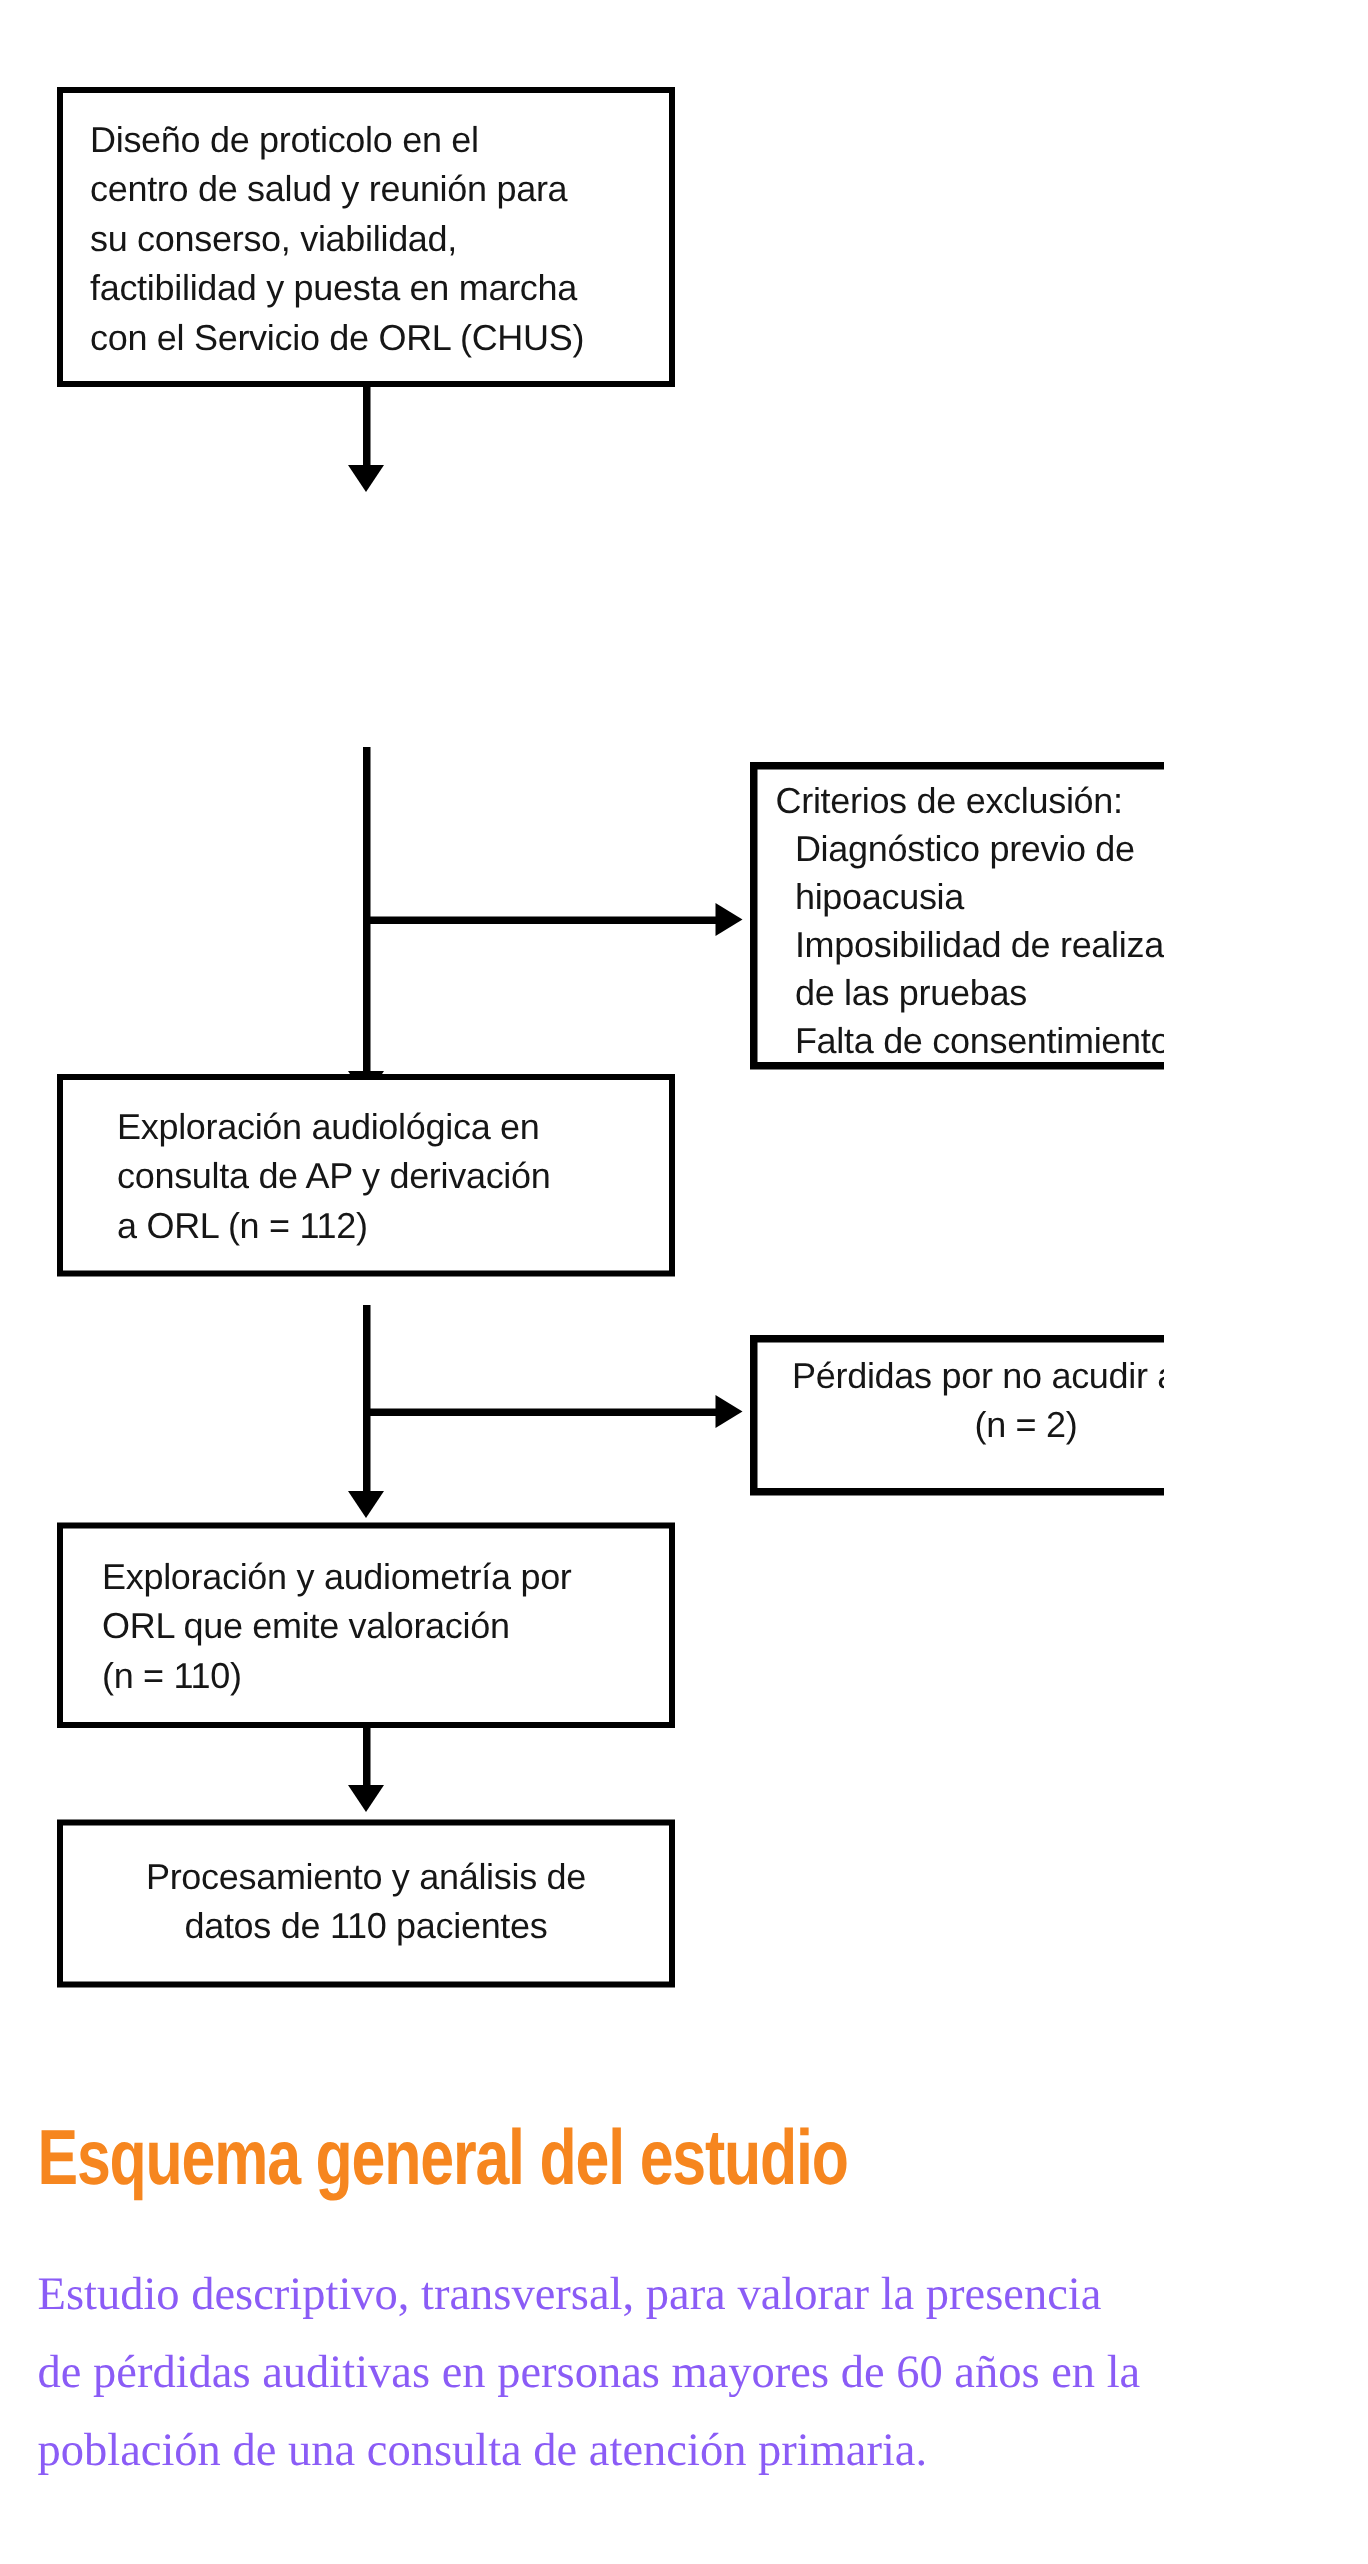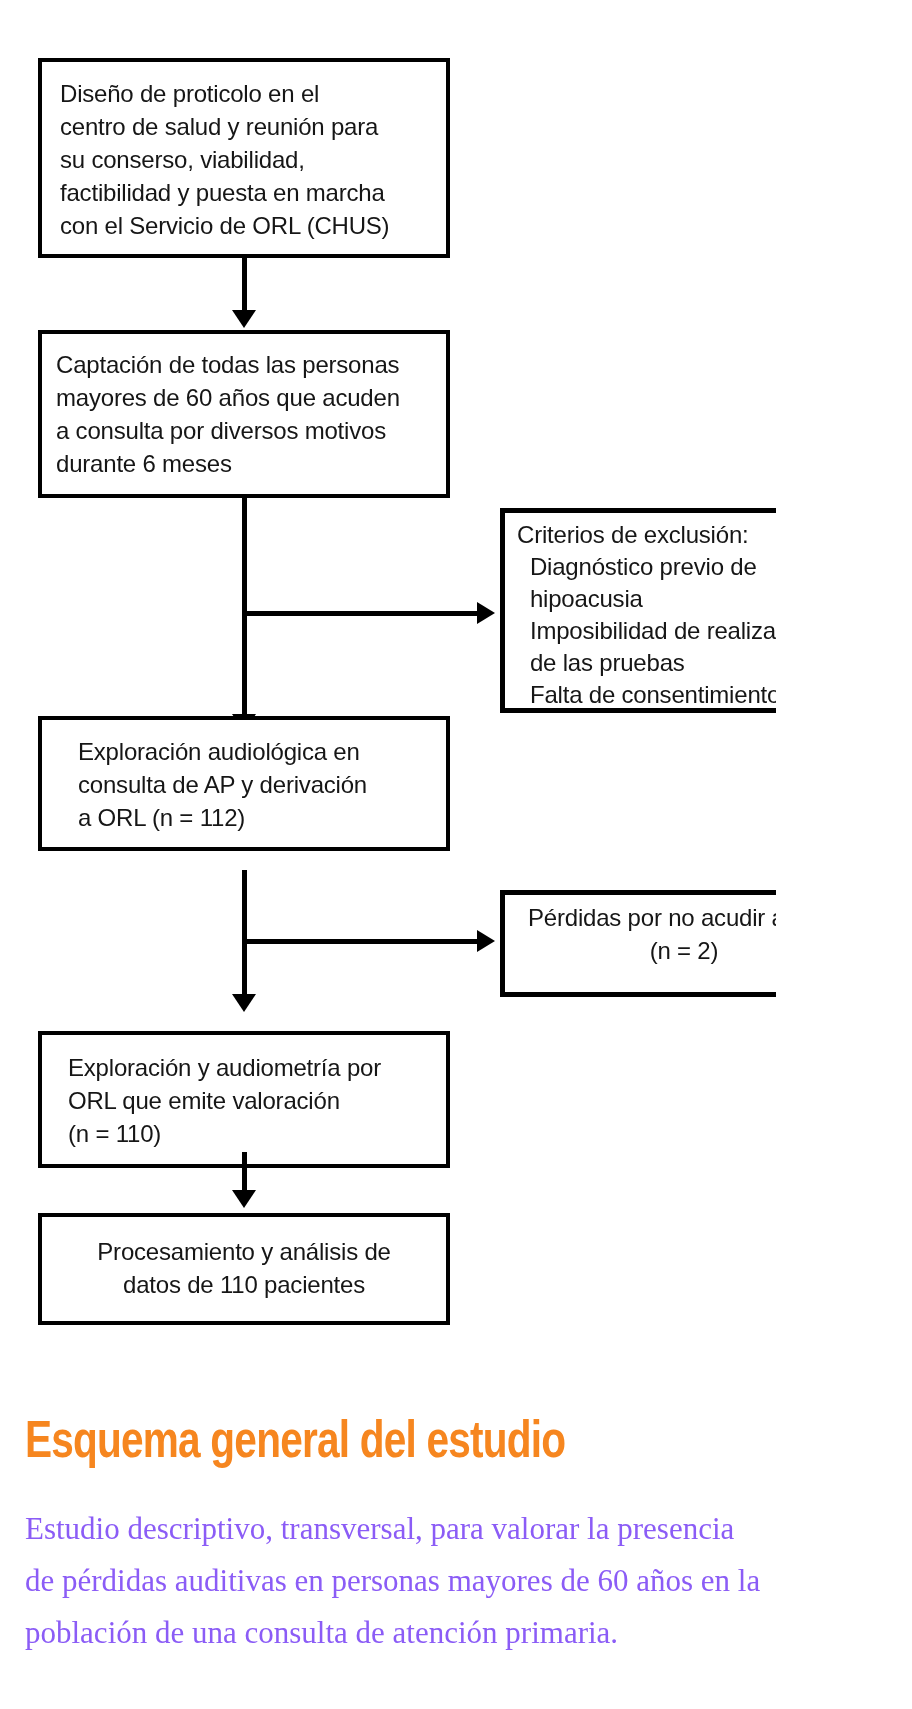--- a/index.html
+++ b/index.html
@@ -98,26 +98,20 @@
     <div class="flow-text">Diseño de proticolo en el
 centro de salud y reunión para
 su conserso, viabilidad,
 factibilidad y puesta en marcha
 con el Servicio de ORL (CHUS)</div>
   </div>
 
   <div class="vline" style="left:242px; top:258px; height:54px;"></div>
   <div class="arrow-down" style="left:232px; top:310px;"></div>
 
-  <div class="flow-box" style="left:38px; top:330px; width:412px; height:168px; padding:14px 0 0 14px;">
-    <div class="flow-text">Captación de todas las personas
-mayores de 60 años que acuden
-a consulta por diversos motivos
-durante 6 meses</div>
-  </div>
 
   <div class="vline" style="left:242px; top:498px; height:216px;"></div>
   <div class="arrow-down" style="left:232px; top:714px;"></div>
   <div class="hline" style="left:244px; top:611px; width:234px;"></div>
   <div class="arrow-right" style="left:477px; top:602px;"></div>
 
   <div class="flow-box side-box" style="left:500px; top:508px; width:368px; height:205px; padding:6px 0 0 12px;">
     <div class="flow-text" style="line-height:32px;">Criterios de exclusión:
   Diagnóstico previo de
   hipoacusia
@@ -135,21 +129,21 @@
   <div class="vline" style="left:242px; top:870px; height:126px;"></div>
   <div class="arrow-down" style="left:232px; top:994px;"></div>
   <div class="hline" style="left:244px; top:939px; width:234px;"></div>
   <div class="arrow-right" style="left:477px; top:930px;"></div>
 
   <div class="flow-box side-box center-text" style="left:500px; top:890px; width:368px; height:107px; padding:6px 0 0 0;">
     <div class="flow-text">Pérdidas por no acudir a ORL
 (n = 2)</div>
   </div>
 
-  <div class="flow-box" style="left:38px; top:1015px; width:412px; height:137px; padding:16px 0 0 26px;margin-top:16px;">
+  <div class="flow-box" style="left:38px; top:1015px; width:412px; height:137px; padding:16px 0 0 26px;">
     <div class="flow-text">Exploración y audiometría por
 ORL que emite valoración
 (n = 110)</div>
   </div>
 
   <div class="vline" style="left:242px; top:1152px; height:40px;"></div>
   <div class="arrow-down" style="left:232px; top:1190px;"></div>
 
   <div class="flow-box center-text" style="left:38px; top:1213px; width:412px; height:112px; padding:18px 0 0 0;">
     <div class="flow-text">Procesamiento y análisis de

